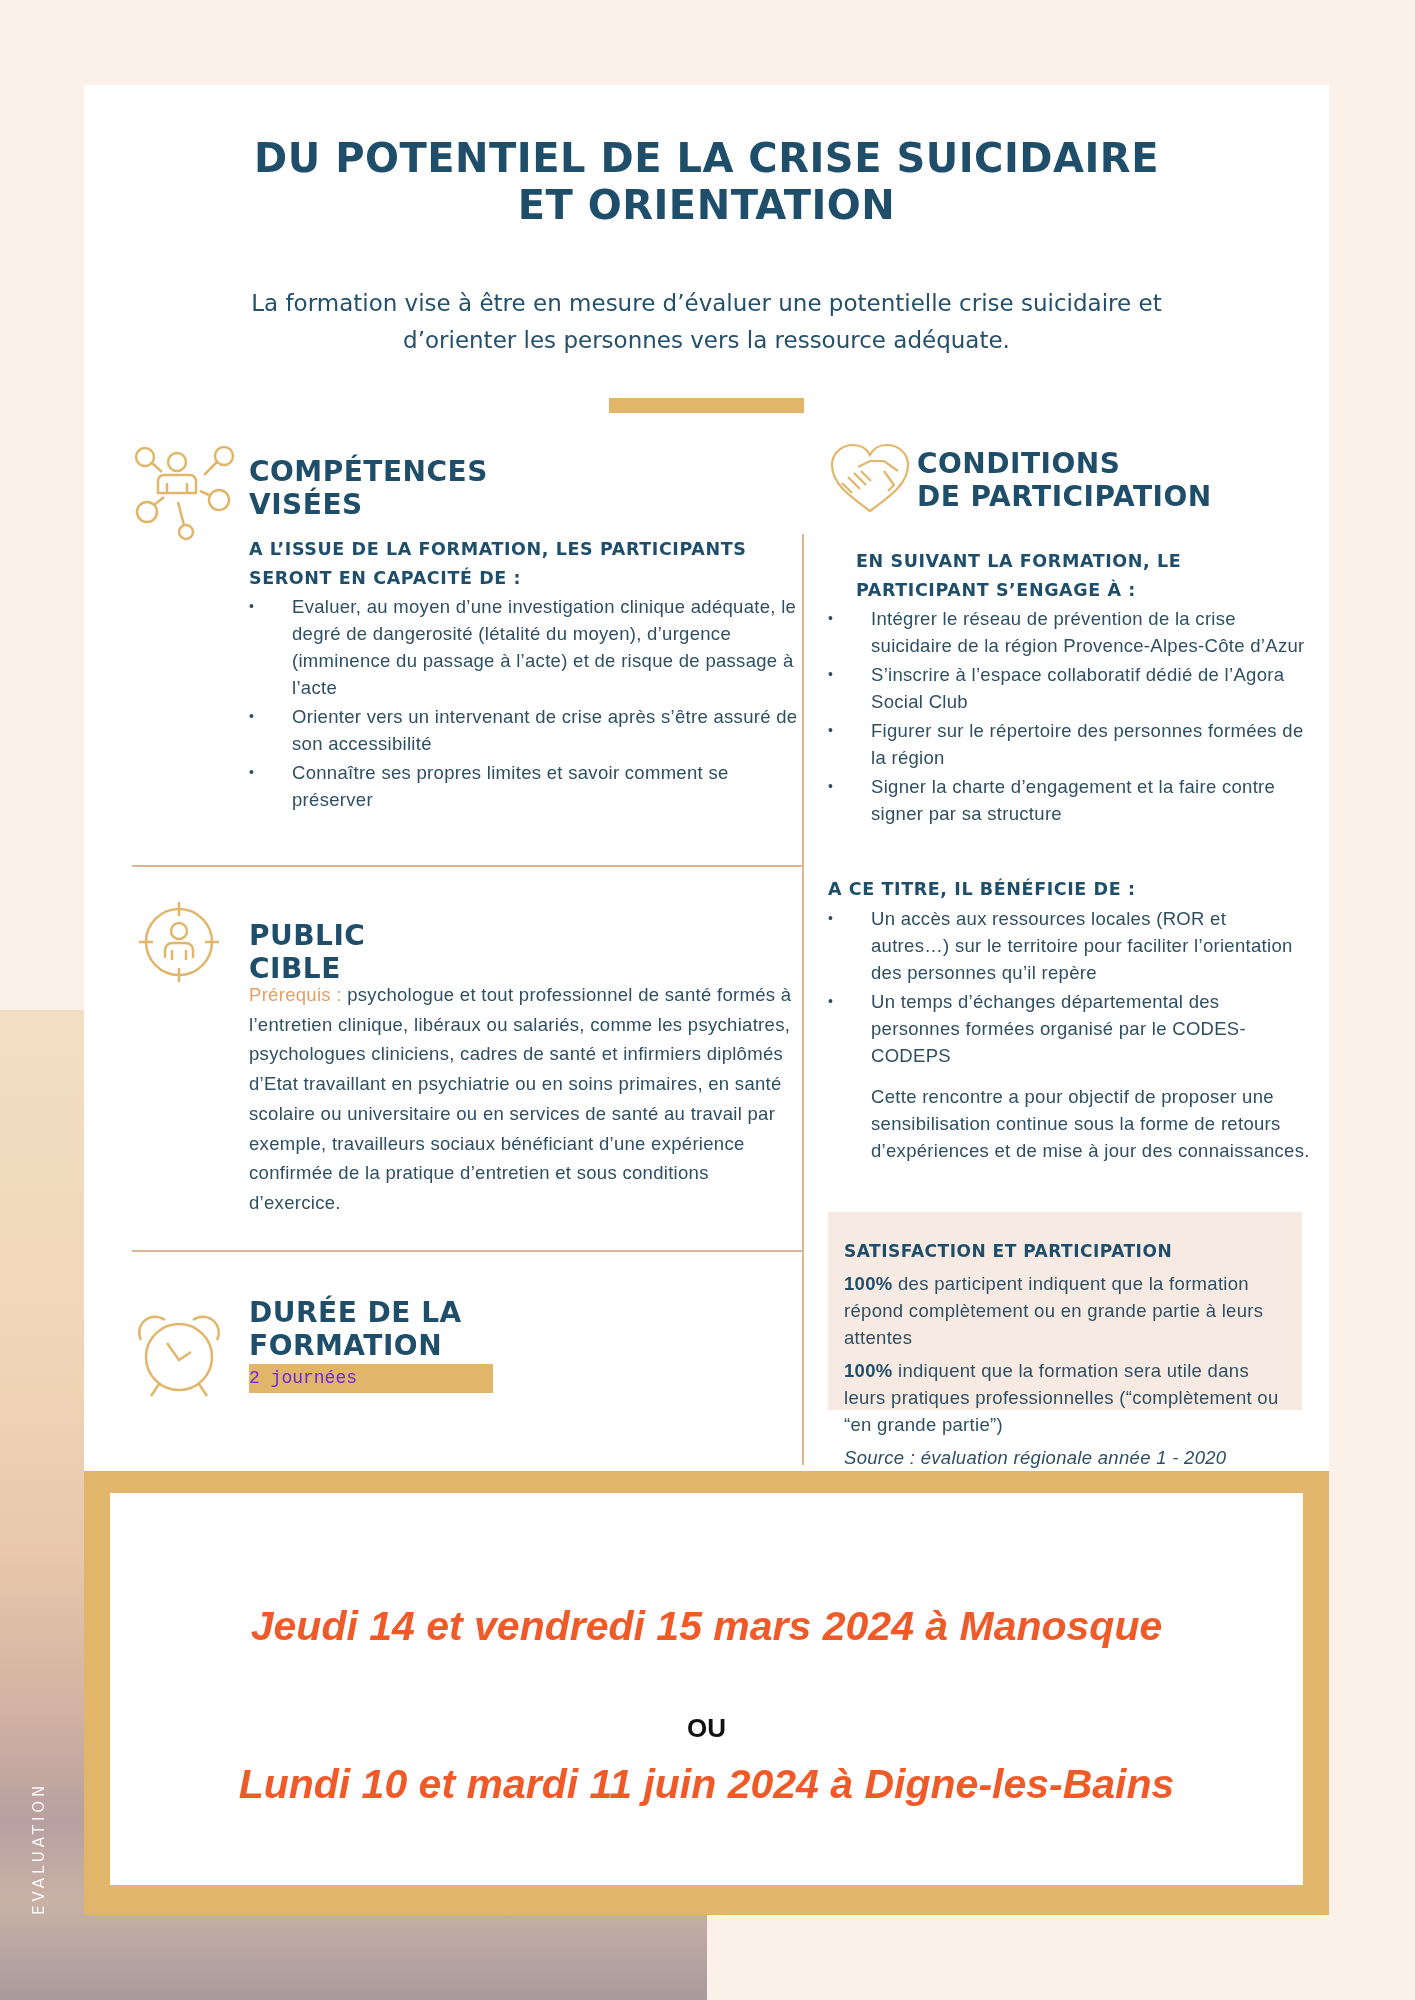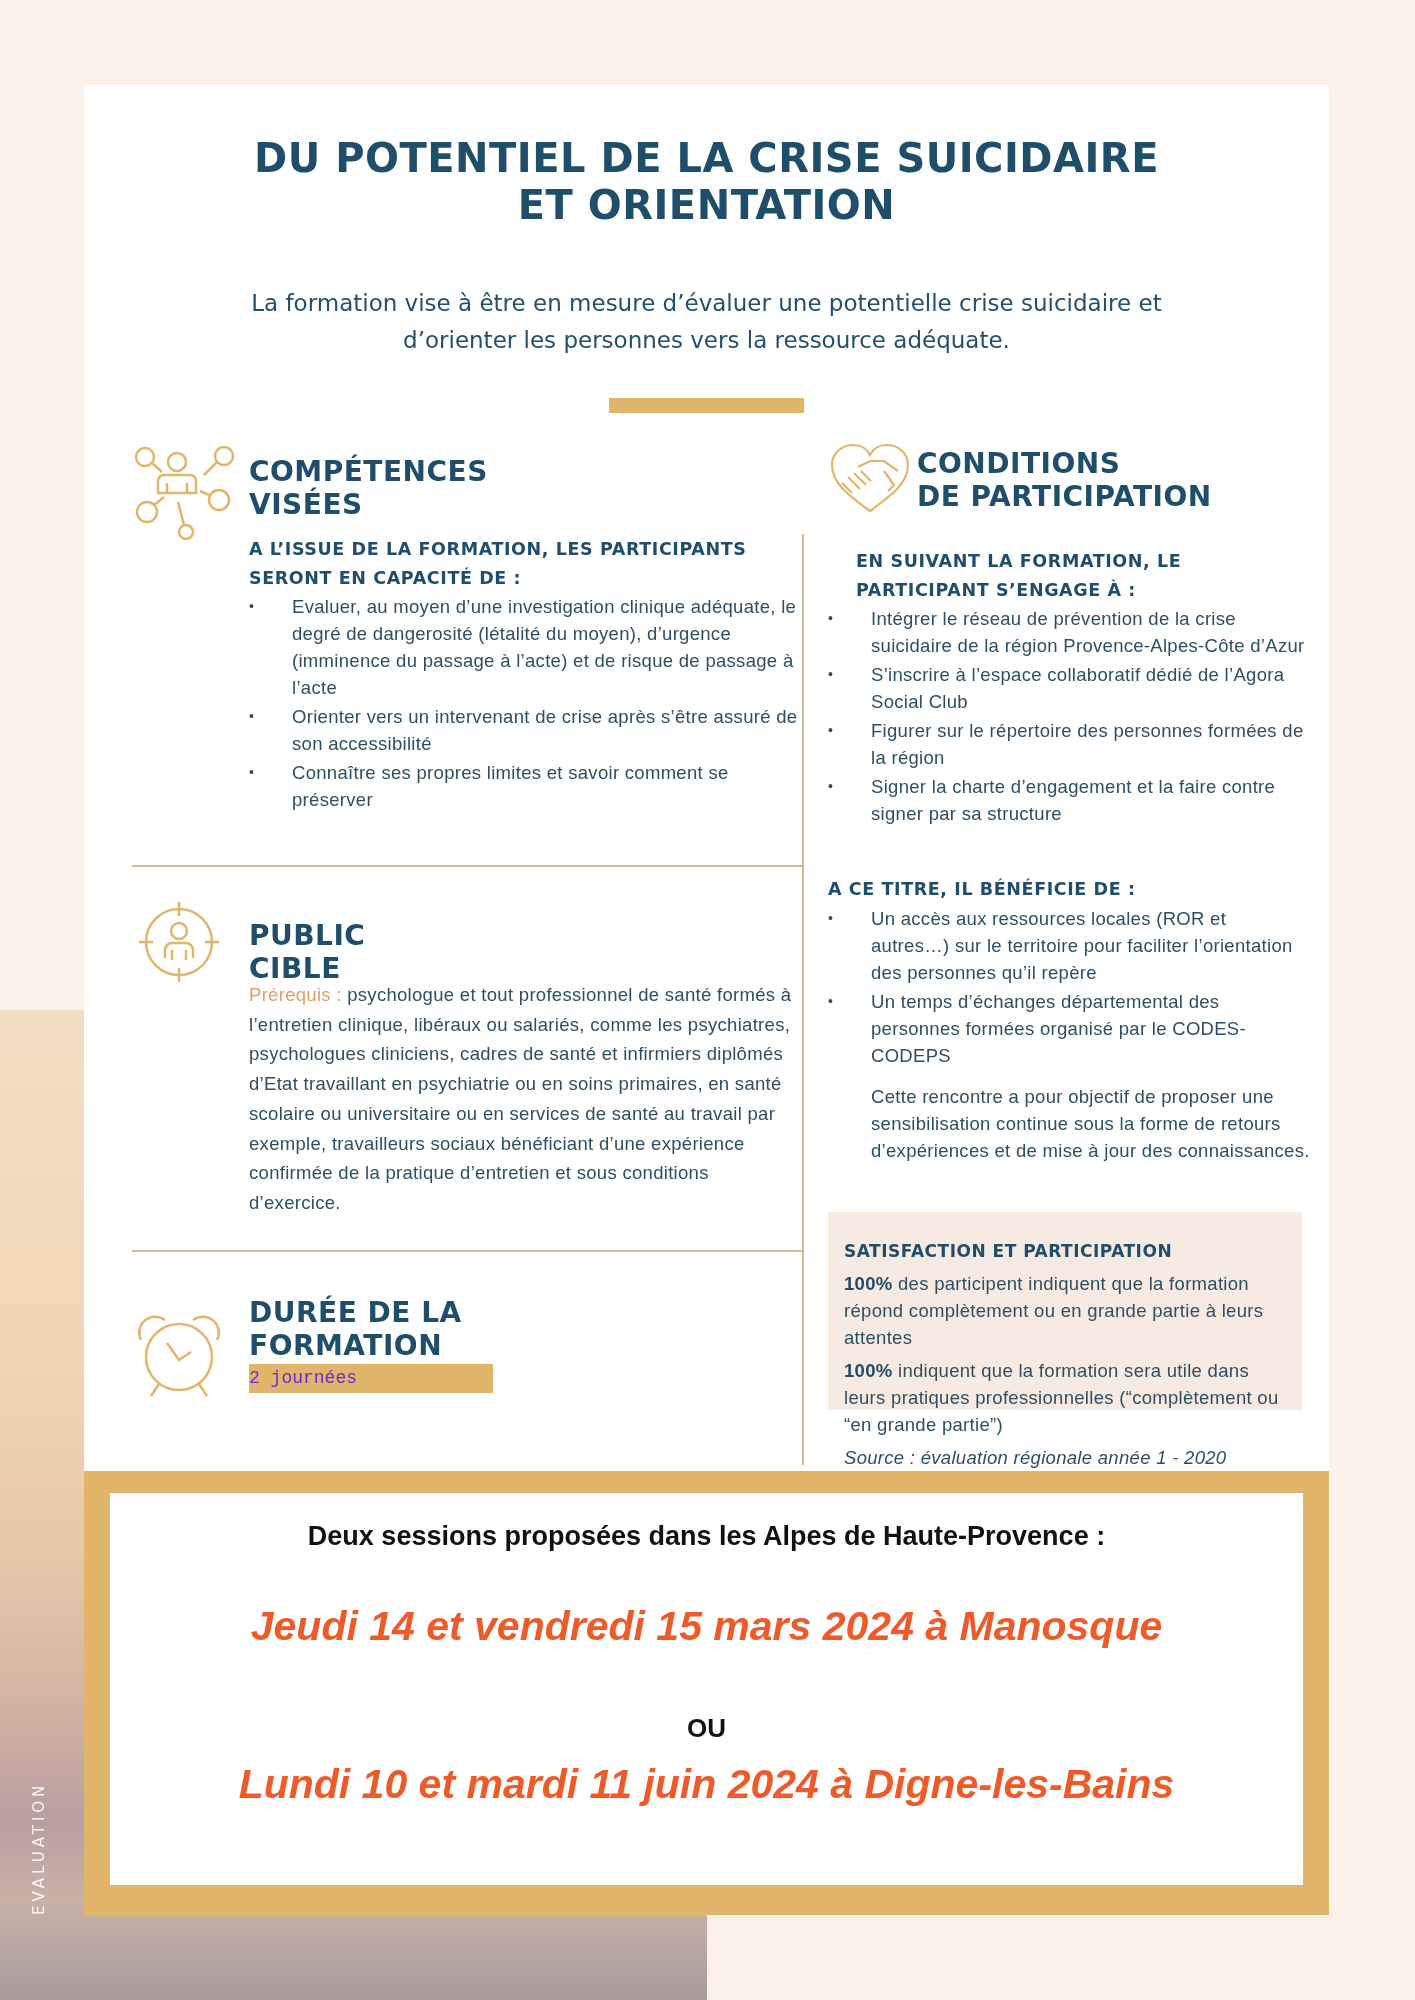--- a/index.html
+++ b/index.html
@@ -232,19 +232,18 @@
 
   <div class="satisfaction body-text">
     <div class="s-title">SATISFACTION ET PARTICIPATION</div>
     <p><b>100%</b><span> des participent indiquent que la formation répond complètement ou en grande partie à leurs attentes</span></p>
     <p><b>100%</b><span> indiquent que la formation sera utile dans leurs pratiques professionnelles (“complètement ou “en grande partie”)</span></p>
     <p class="source">Source : évaluation régionale année 1 - 2020</p>
   </div>
 
   <div class="sessions">
     <div class="sessions-inner">
-      <div class="sessions-intro">Deux sessions proposées dans les Alpes de Haute-Provence :</div>
       <div class="session-date" style="top:110px;">Jeudi 14 et vendredi 15 mars 2024 à Manosque</div>
       <div class="sessions-or">OU</div>
       <div class="session-date" style="top:268px;">Lundi 10 et mardi 11 juin 2024 à Digne-les-Bains</div>
     </div>
   </div>
 </div>
 
 </body></html>

